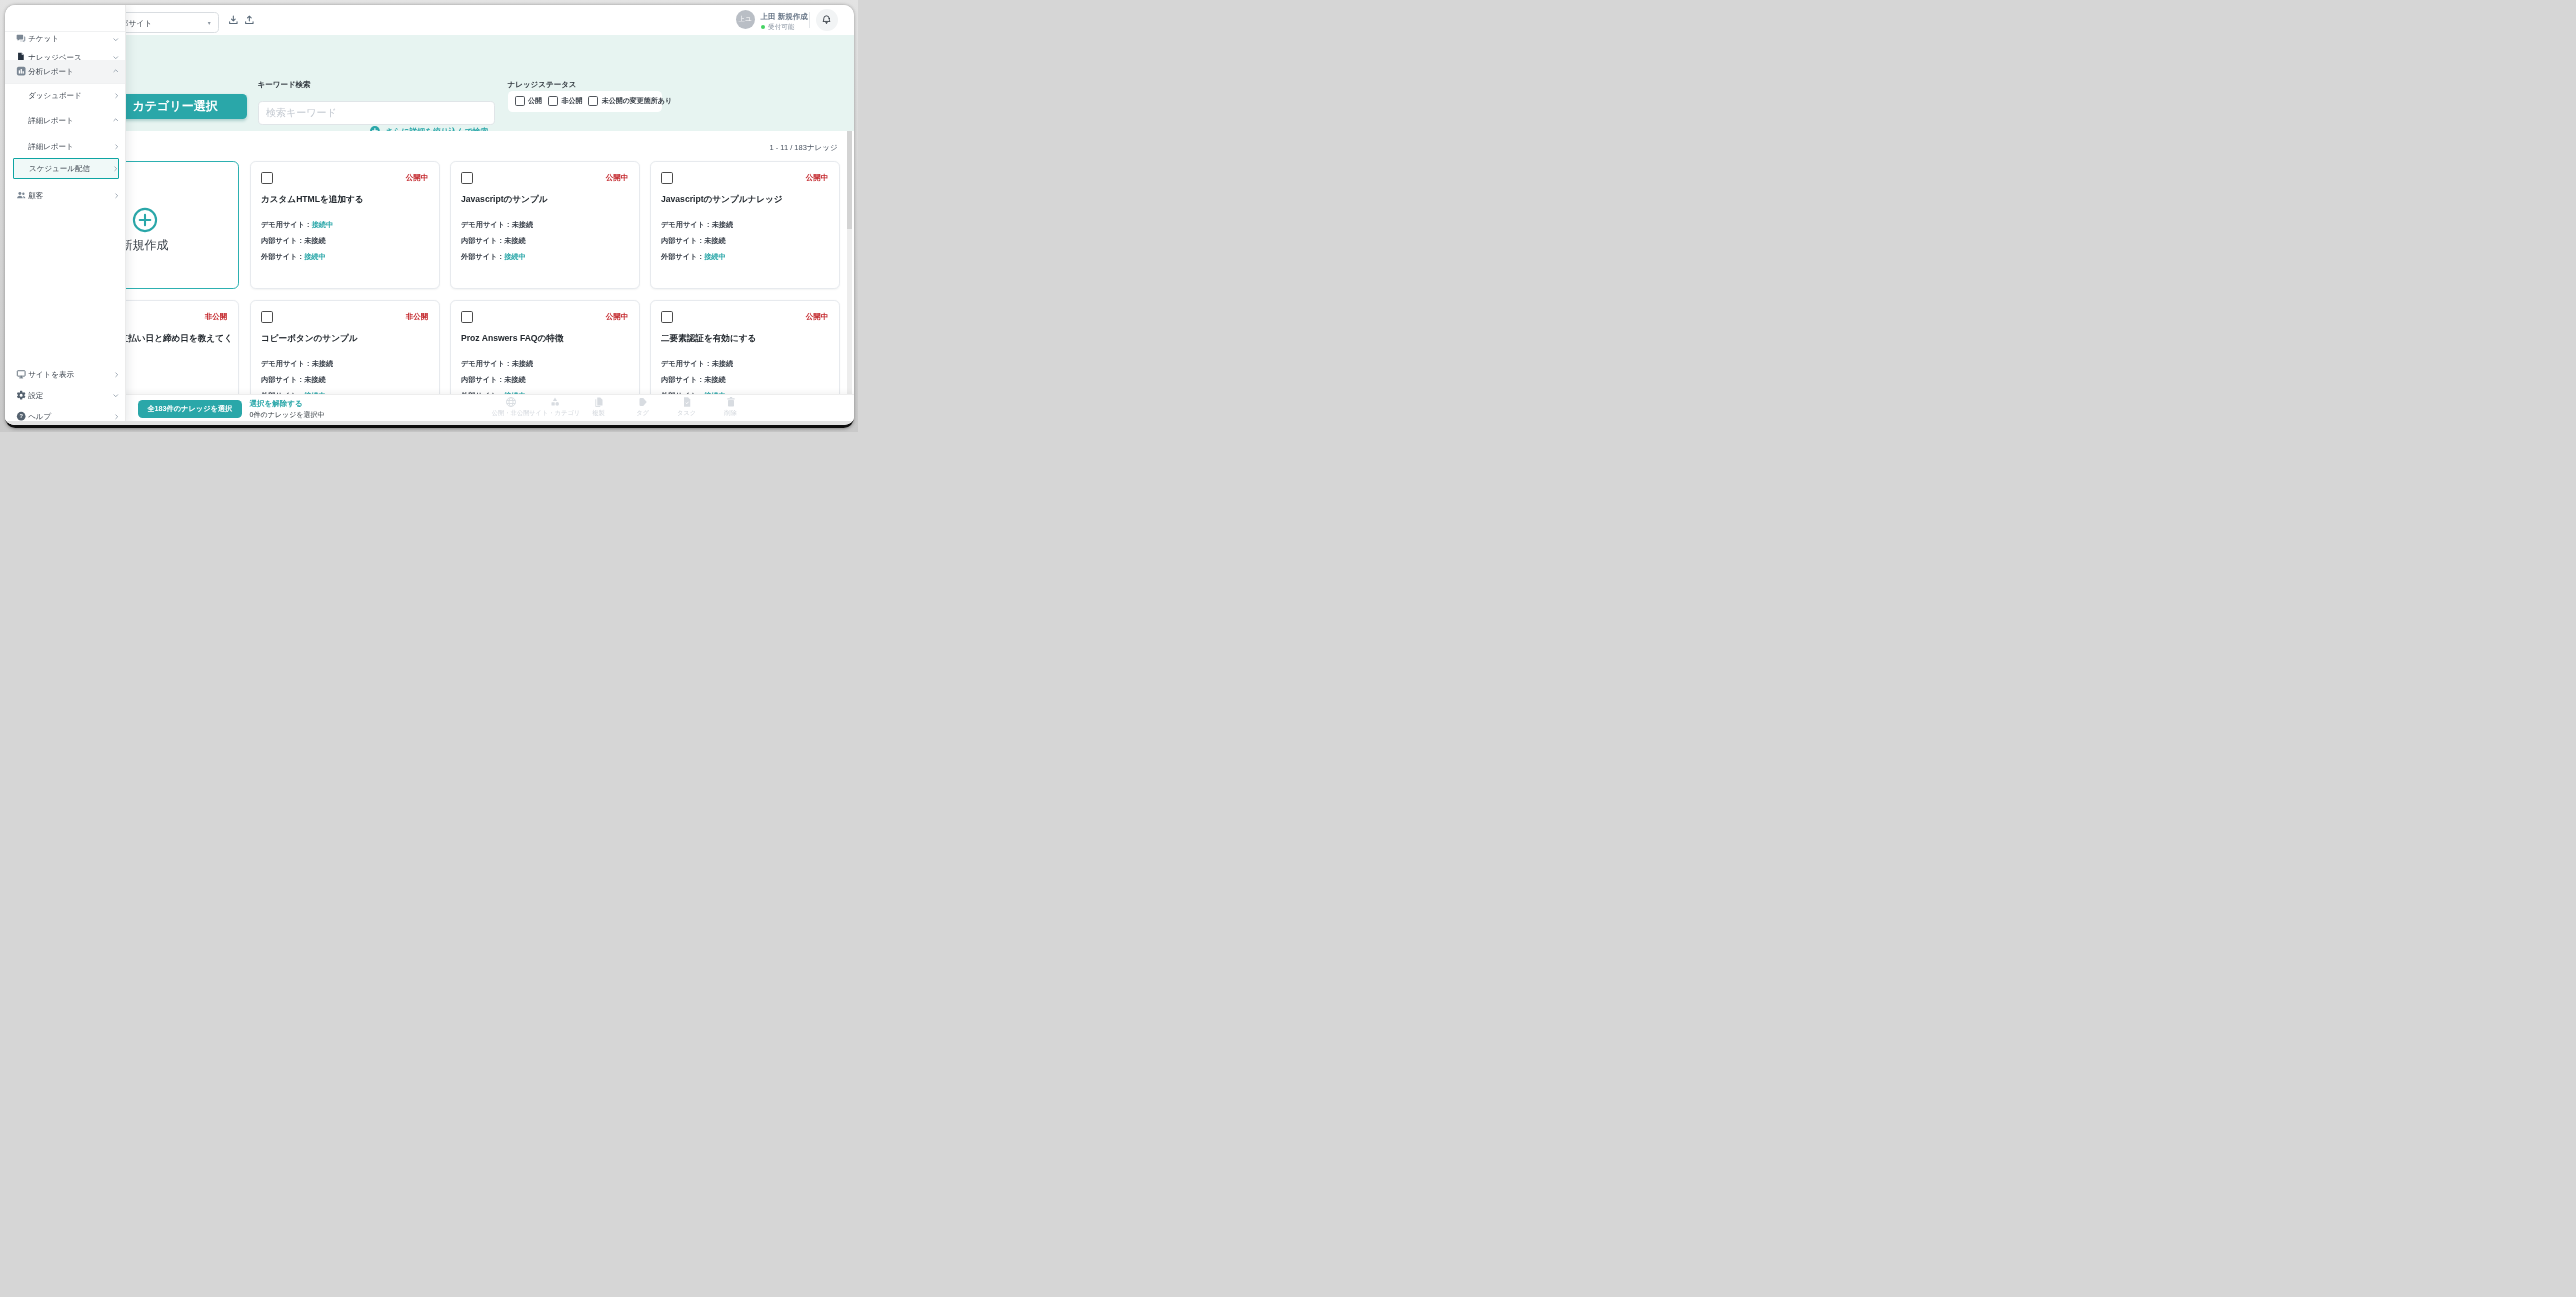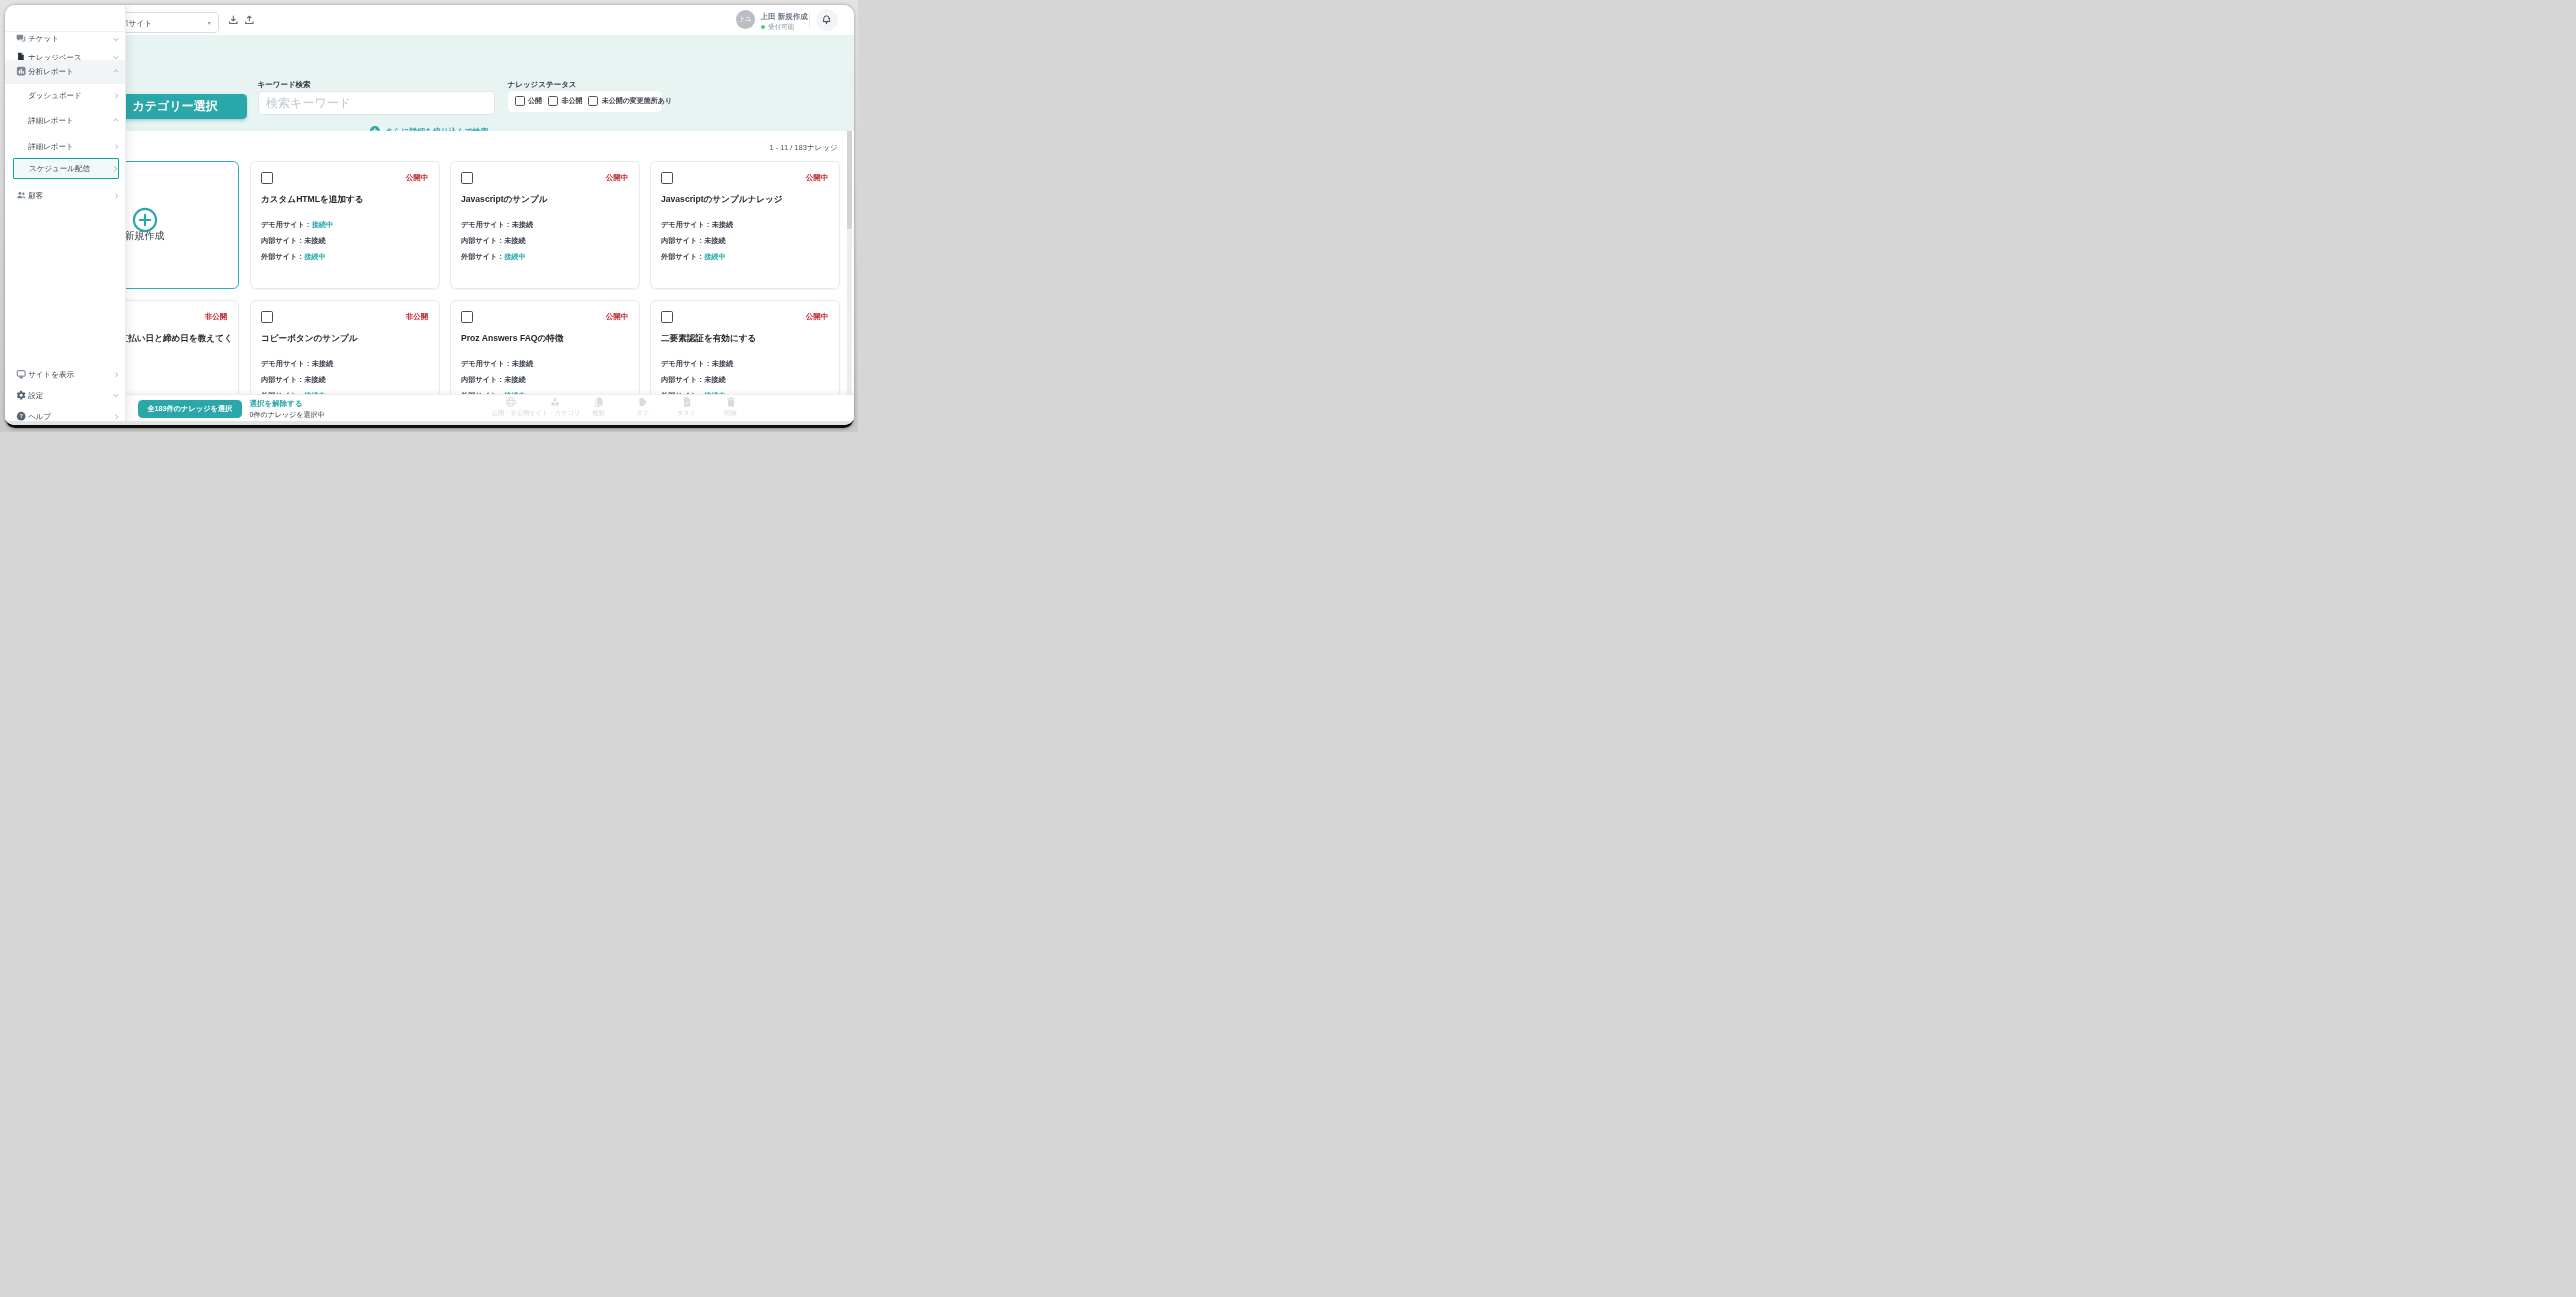--- a/index.html
+++ b/index.html
@@ -19,22 +19,22 @@
   .user-status{position:absolute;left:756px;top:18px;font-size:6.6px;color:#8a94a2;display:flex;align-items:center;gap:2.9px;white-space:nowrap;}
   .dot{width:4.6px;height:4.6px;border-radius:50%;background:#44d362;display:inline-block;}
   .tb-divider{position:absolute;left:804px;top:7px;width:0.6px;height:16px;background:#e4e7ea;}
   .bell-btn{position:absolute;left:811px;top:4px;width:22px;height:22px;border-radius:50%;background:#f2f4f5;
           display:flex;align-items:center;justify-content:center;cursor:pointer;}
   
   .filterband{position:absolute;left:0;top:30px;width:849px;height:96px;background:#e7f4f1;}
   .cat-btn{position:absolute;left:99px;top:59px;width:143px;height:25px;background:#2aa7a9;border:none;border-radius:4.6px;
           color:#fff;font-size:12px;font-weight:700;cursor:pointer;box-shadow:0 1.2px 2.9px rgba(30,120,120,.28);font-family:inherit;}
   .f-label{position:absolute;top:45px;font-size:7.5px;font-weight:700;color:#333a41;white-space:nowrap;}
-  .kw-input{position:absolute;left:253px;top:56px;width:237px;height:24px;border:0.6px solid #e0e5e8;border-radius:4.6px;
-          box-sizing:border-box;padding:0 7.5px;font-size:12px;color:#3c434b;font-family:inherit;background:#fff;}
+  .kw-input{position:absolute;left:253px;top:66px;width:237px;height:24px;border:0.6px solid #e0e5e8;border-radius:4.6px;
+          box-sizing:border-box;padding:0 7.5px;font-size:10px;color:#3c434b;font-family:inherit;background:#fff;}
   .kw-input::placeholder{color:#c2c8d0;}
   .st-box{position:absolute;left:503px;top:56px;width:154px;height:21px;background:#fff;border-radius:4.6px;
           display:flex;align-items:center;gap:5.8px;padding:0 7px;box-sizing:border-box;}
   .st-opt{display:flex;align-items:center;gap:3.5px;font-size:7px;font-weight:700;color:#3a4149;cursor:pointer;white-space:nowrap;}
   .cb15{width:8px;height:8px;border:1.2px solid #51565c;border-radius:1.7px;background:#fff;flex:0 0 auto;}
   .adv-link{position:absolute;left:0;top:91px;width:849px;display:flex;align-items:center;justify-content:center;gap:5.8px;
           color:#2aa7a9;font-size:7.8px;font-weight:700;cursor:pointer;}
   
   .listarea{position:absolute;left:0;top:126px;width:933px;height:263px;background:#fff;}
   .count{position:absolute;left:633px;top:12px;width:200px;text-align:right;font-size:7.5px;color:#4a5461;}
@@ -43,21 +43,21 @@
   .card.new{border:0.9px solid #2db0b1;box-shadow:none;}
   .cb18{position:absolute;left:10.4px;top:10.4px;width:9.8px;height:9.8px;border:1.2px solid #4c4c4c;border-radius:1.7px;background:#fff;cursor:pointer;}
   .badge{position:absolute;right:10.4px;top:11px;font-size:7.5px;font-weight:700;color:#c4282d;}
   .card-title{position:absolute;left:10.4px;top:32px;right:7px;font-size:8.6px;font-weight:700;color:#23292f;white-space:nowrap;overflow:hidden;}
   .card.clip-left .card-title{left:70px;}
   .site-line{position:absolute;left:10.4px;font-size:7.2px;color:#39404a;font-weight:600;white-space:nowrap;}
   .site-line .site-value{font-weight:600;color:#39404a;margin-left:2.3px;}
   .site-line .site-value.connected{color:#2aa7a9;}
   .l1{top:58px}.l2{top:74px}.l3{top:90px}
   .newplus{position:absolute;left:81px;top:44px;}
-  .newlabel{position:absolute;left:0;top:67px;width:190px;text-align:center;font-size:10px;color:#3a4149;}
+  .newlabel{position:absolute;left:0;top:75px;width:190px;text-align:center;font-size:12px;color:#3a4149;}
   .scrolltrack{position:absolute;left:842px;top:126px;width:5.8px;height:263px;background:#ededed;z-index:5;}
   .scrollthumb{position:absolute;left:842px;top:126px;width:5.8px;height:98px;background:#d3d3d3;z-index:6;}
   
   .footer{position:absolute;left:0;top:389px;width:849px;height:27px;background:#fff;border-top:0.6px solid #ededed;
           box-shadow:0 -2.3px 5.8px rgba(0,0,0,.05);z-index:40;}
   .select-all-btn{position:absolute;left:133px;top:5.2px;height:18px;background:#2aa7a9;color:#fff;border:none;border-radius:4.6px;
           font-size:7.2px;font-weight:700;padding:0 9.8px;cursor:pointer;font-family:inherit;}
   .deselect{position:absolute;left:245px;top:4px;font-size:7.5px;font-weight:700;color:#2aa7a9;cursor:pointer;white-space:nowrap;}
   .sel-count{position:absolute;left:245px;top:15px;font-size:7px;color:#2c3339;white-space:nowrap;}
   .fact{position:absolute;top:1.7px;width:44px;display:flex;flex-direction:column;align-items:center;gap:1.2px;

